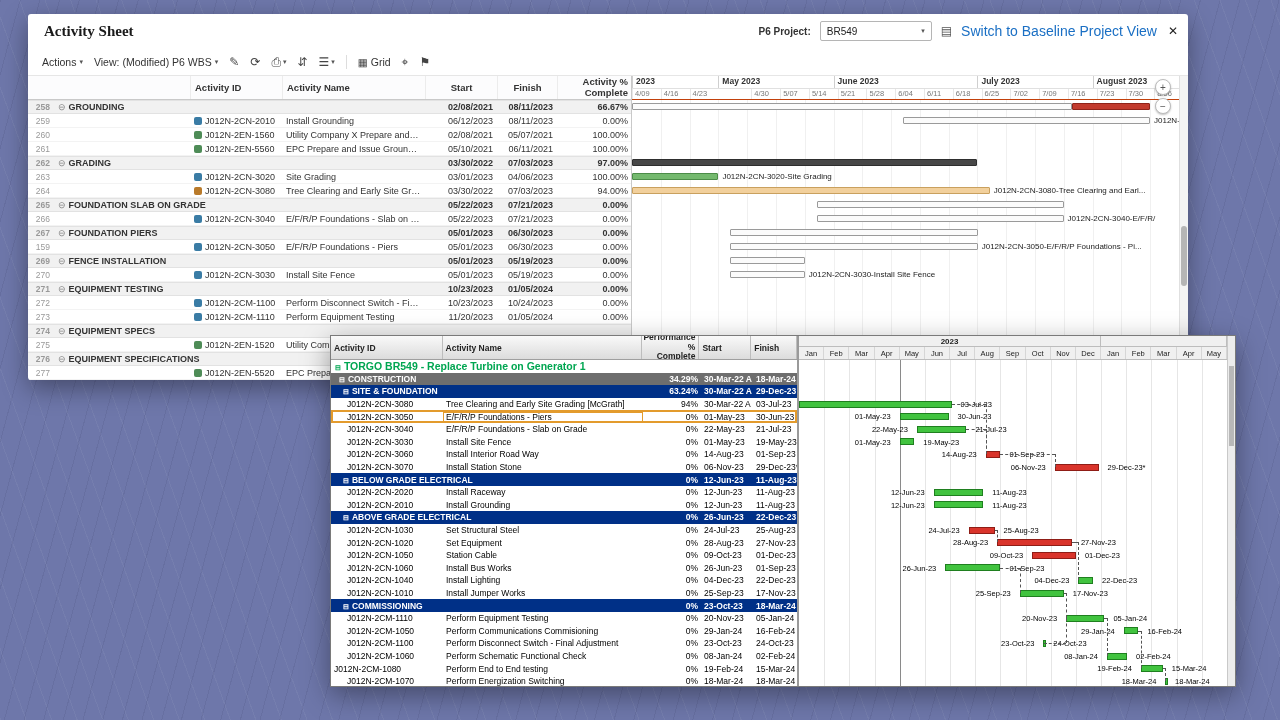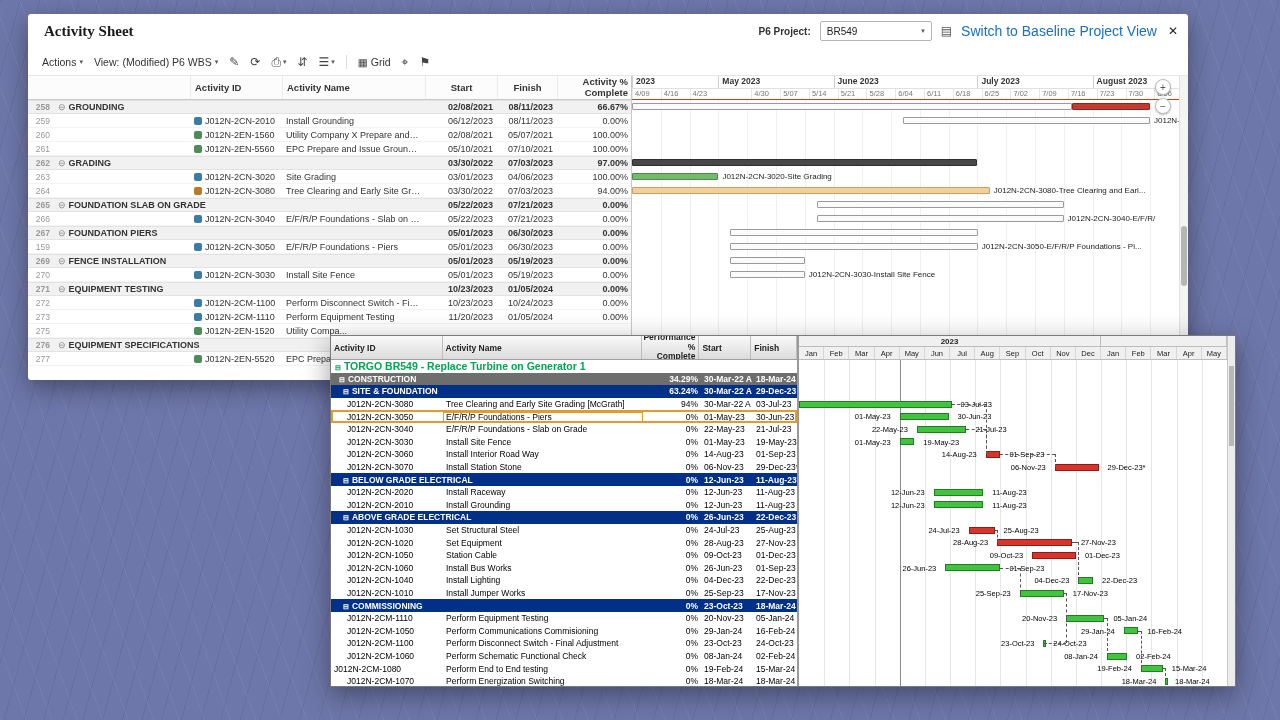--- a/index.html
+++ b/index.html
@@ -185,21 +185,21 @@
               <div class="c st">02/08/2021</div>
               <div class="c fn">05/07/2021</div>
               <div class="c pc">100.00%</div>
             </div>
             <div class="s-row ">
               <div class="c num">261</div>
               <div class="c tree"></div>
               <div class="c id"><span class="chip" style="background:#4e8c57"></span>J012N-2EN-5560</div>
               <div class="c nm">EPC Prepare and Issue Grounding Drawings</div>
               <div class="c st">05/10/2021</div>
-              <div class="c fn">07/10/2021</div>
+              <div class="c fn">06/11/2021</div>
               <div class="c pc">100.00%</div>
             </div>
             <div class="s-row s-group">
               <div class="c num">262</div>
               <div class="c tree"><span class="gicon">⊖</span><span>GRADING</span></div>
               <div class="c id"></div>
               <div class="c nm"></div>
               <div class="c st">03/30/2022</div>
               <div class="c fn">07/03/2023</div>
               <div class="c pc">97.00%</div>
@@ -295,20 +295,29 @@
               <div class="c pc">0.00%</div>
             </div>
             <div class="s-row ">
               <div class="c num">273</div>
               <div class="c tree"></div>
               <div class="c id"><span class="chip" style="background:#3a7ca5"></span>J012N-2CM-1110</div>
               <div class="c nm">Perform Equipment Testing</div>
               <div class="c st">11/20/2023</div>
               <div class="c fn">01/05/2024</div>
               <div class="c pc">0.00%</div>
+            </div>
+            <div class="s-row s-group">
+              <div class="c num">274</div>
+              <div class="c tree"><span class="gicon">⊖</span><span>EQUIPMENT SPECS</span></div>
+              <div class="c id"></div>
+              <div class="c nm"></div>
+              <div class="c st"></div>
+              <div class="c fn"></div>
+              <div class="c pc"></div>
             </div>
             <div class="s-row ">
               <div class="c num">275</div>
               <div class="c tree"></div>
               <div class="c id"><span class="chip" style="background:#4e8c57"></span>J012N-2EN-1520</div>
               <div class="c nm">Utility Compa...</div>
               <div class="c st"></div>
               <div class="c fn"></div>
               <div class="c pc"></div>
             </div>

